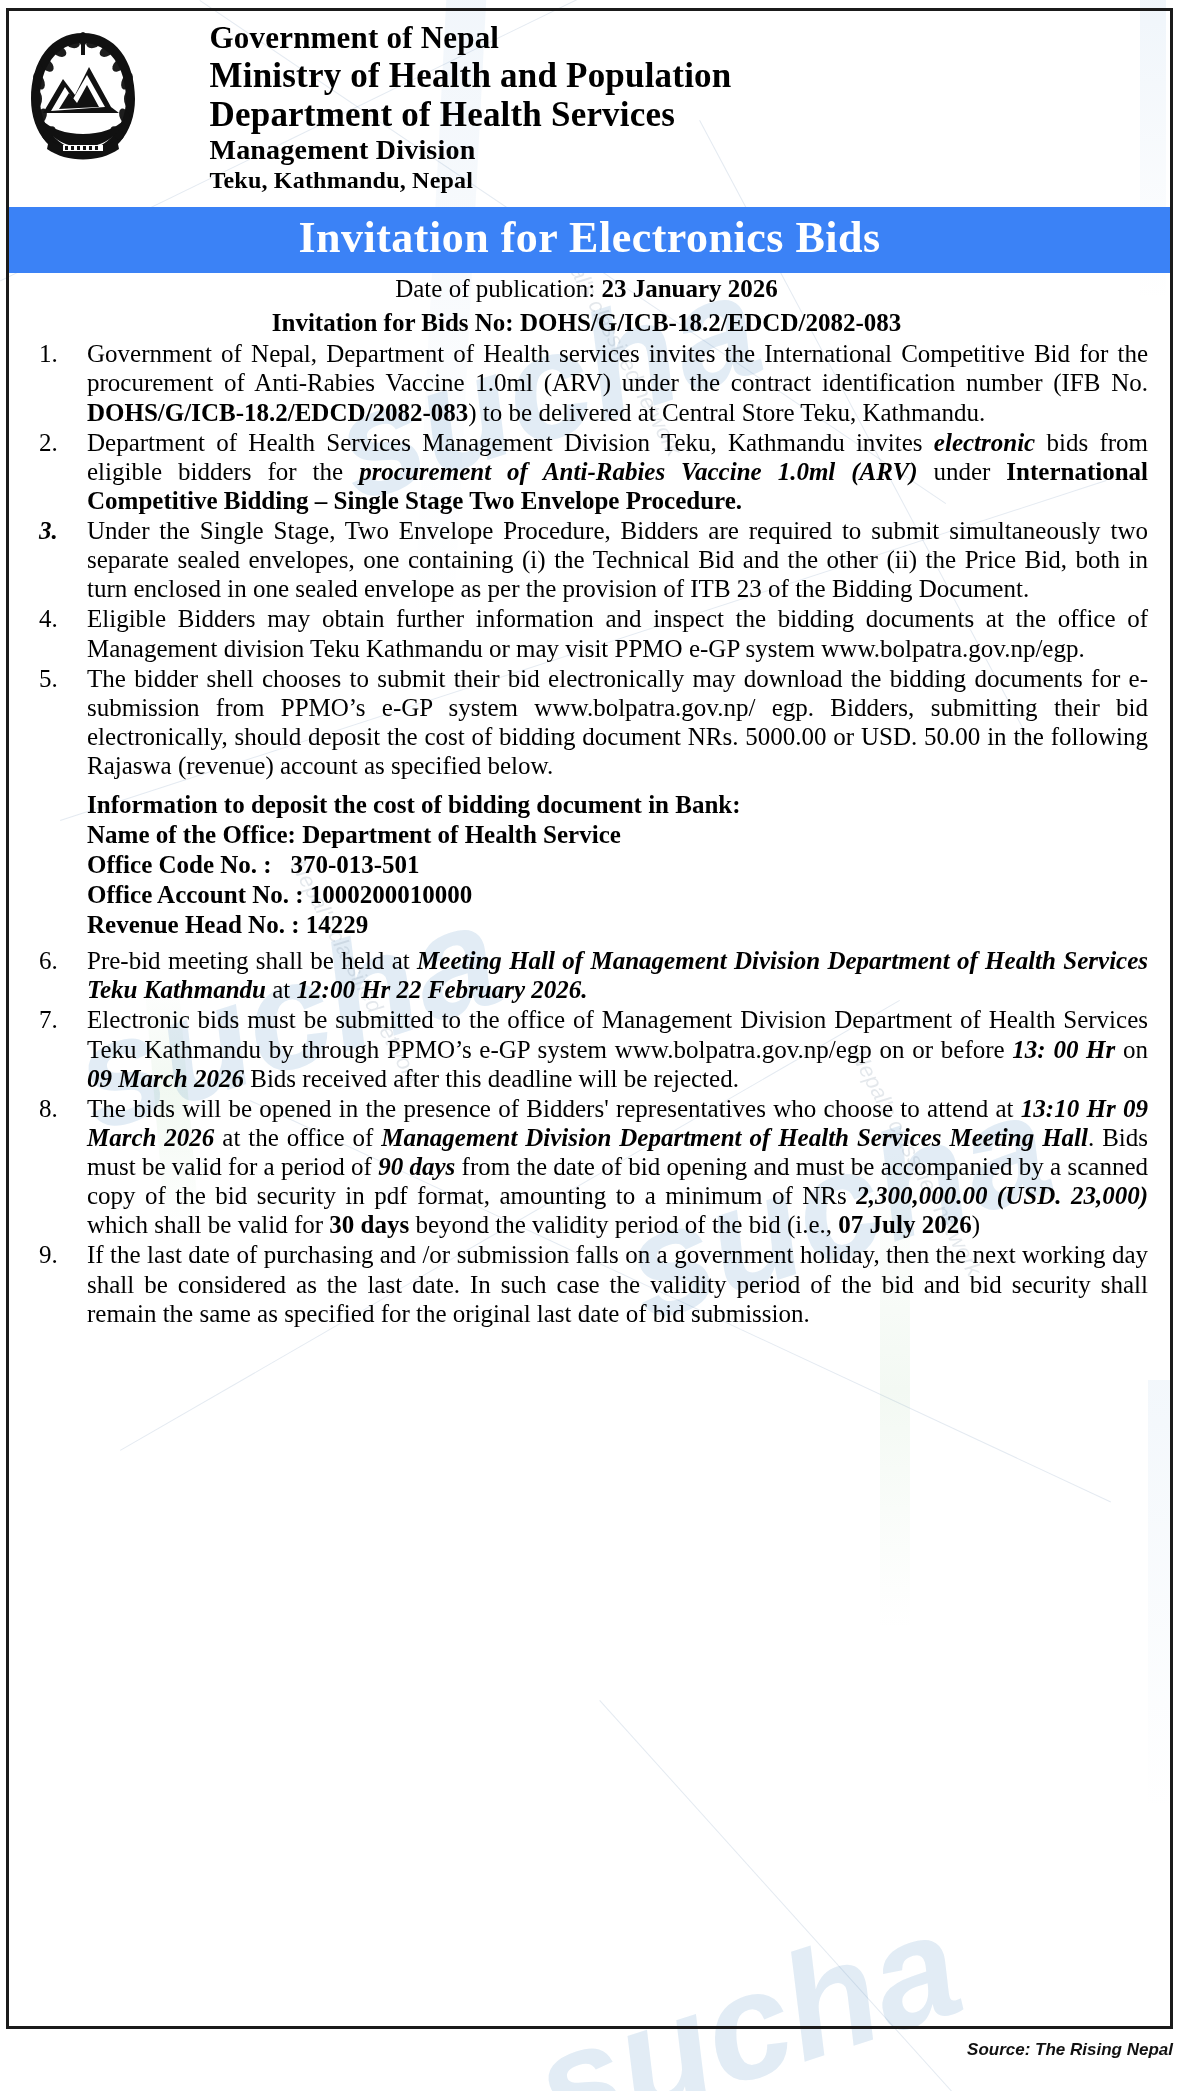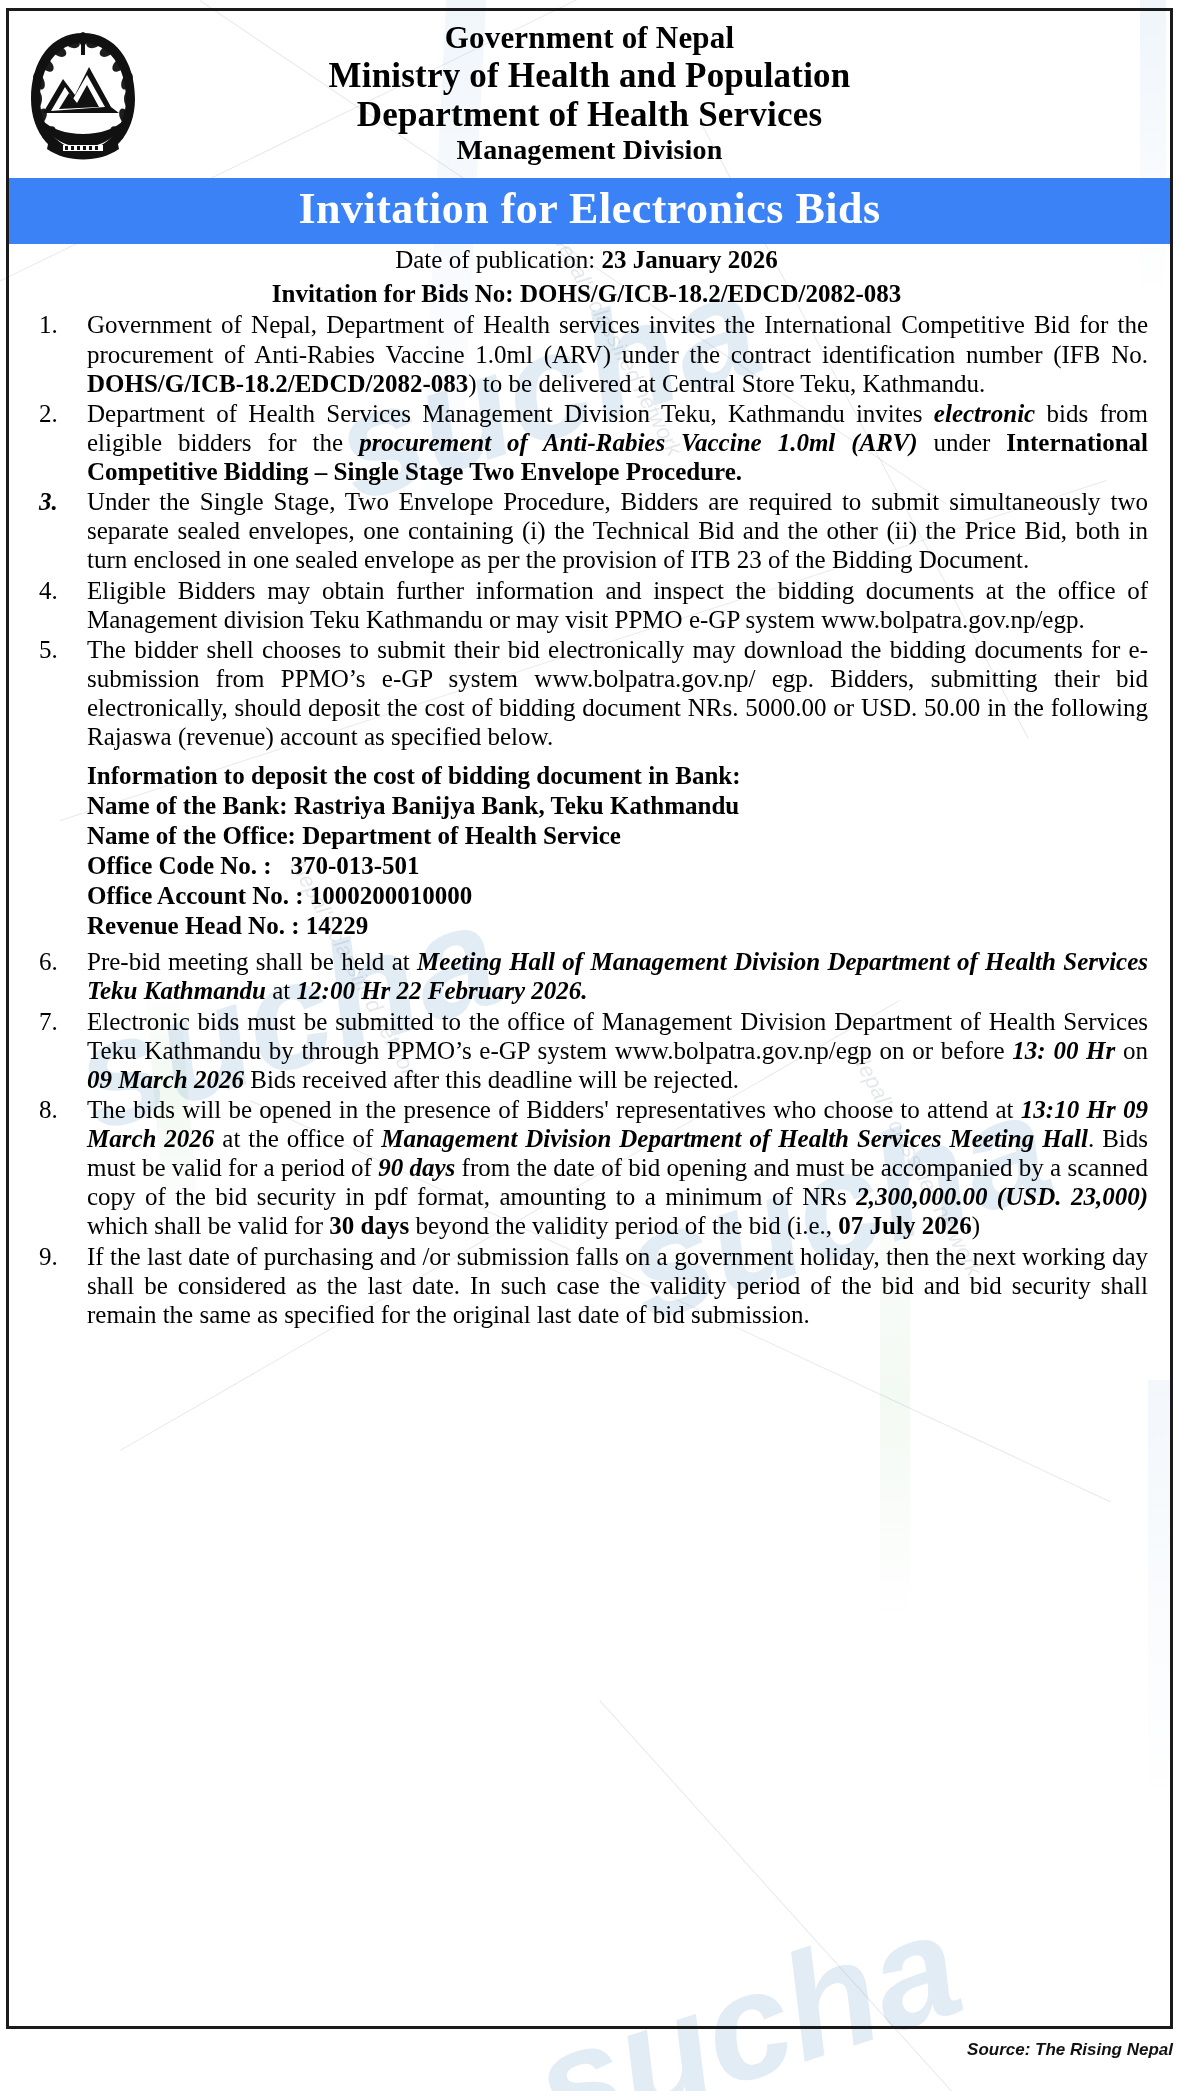--- a/index.html
+++ b/index.html
@@ -81,21 +81,20 @@
     height: 2021px;
     border: 3px solid #1b1b1b;
     box-sizing: border-box;
     z-index: 2;
   }
 
   
   .masthead {
     position: relative;
     padding: 10px 0 8px 0;
-    text-align: center;
   }
   .emblem {
     position: absolute;
     left: 14px;
     top: 10px;
     width: 120px;
     height: 160px;
   }
   .masthead-lines {
     margin: 0 auto;
@@ -264,20 +263,21 @@
           </g>
         </g>
       </svg>
     </div>
 
     <div class="masthead-lines">
       <div class="mh-line mh-1">Government of Nepal</div>
       <div class="mh-line mh-2">Ministry of Health and Population</div>
       <div class="mh-line mh-3">Department of Health Services</div>
       <div class="mh-line mh-4">Management Division</div>
+      <div class="mh-line mh-5">Teku, Kathmandu, Nepal</div>
     </div>
   </div>
 
   <div class="banner">Invitation for Electronics Bids</div>
 
   <div class="body-wrap">
 
     <div class="center-line small-gap">
       <span>Date of publication:</span>
       <span class="b">23 January 2026</span>
@@ -291,21 +291,20 @@
     <ol class="clauses" id="clauses-top">
         <li class="clause"><span class="num">1.</span><span>Government of Nepal, Department of Health services invites the International Competitive Bid for the procurement of Anti-Rabies Vaccine 1.0ml (ARV) under the contract identification number (IFB No. </span><span class="b">DOHS/G/ICB-18.2/EDCD/2082-083</span><span>) to be delivered at Central Store Teku, Kathmandu.</span></li>
         <li class="clause"><span class="num">2.</span><span>Department of Health Services Management Division Teku, Kathmandu invites </span><span class="bi">electronic</span><span> bids from eligible bidders for the </span><span class="bi">procurement of Anti-Rabies Vaccine 1.0ml (ARV)</span><span> under </span><span class="b">International Competitive Bidding – Single Stage Two Envelope Procedure.</span></li>
         <li class="clause"><span class="num italic-num">3.</span><span> Under the Single Stage, Two Envelope Procedure, Bidders are required to submit simultaneously two separate sealed envelopes, one containing (i) the Technical Bid and the other (ii) the Price Bid, both in turn enclosed in one sealed envelope as per the provision of ITB 23 of the Bidding Document.</span></li>
         <li class="clause"><span class="num">4.</span><span>Eligible Bidders may obtain further information and inspect the bidding documents at the office of Management division Teku Kathmandu or may visit PPMO e-GP system www.bolpatra.gov.np/egp.</span></li>
         <li class="clause"><span class="num">5.</span><span>The bidder shell chooses to submit their bid electronically may download the bidding documents for e-submission from PPMO’s e-GP system www.bolpatra.gov.np/ egp. Bidders, submitting their bid electronically, should deposit the cost of bidding document NRs. 5000.00 or USD. 50.00 in the following Rajaswa (revenue) account as specified below.</span></li>
       </ol>
 
     <div class="bank-block" id="bank-block">
         <div>Information to deposit the cost of bidding document in Bank:</div>
-        <div>Name of the Bank: Rastriya Banijya Bank, Teku Kathmandu</div>
         <div>Name of the Office: Department of Health Service</div>
         <div>Office Code No. :   370-013-501</div>
         <div>Office Account No. : 1000200010000</div>
         <div>Revenue Head No. : 14229</div>
       </div>
 
     <ol class="clauses" id="clauses-bottom">
         <li class="clause"><span class="num">6.</span><span>Pre-bid meeting shall be held at </span><span class="bi">Meeting Hall of Management Division Department of Health Services Teku Kathmandu</span><span> at </span><span class="bi">12:00 Hr 22 February 2026.</span></li>
         <li class="clause"><span class="num">7.</span><span>Electronic bids must be submitted to the office of Management Division Department of Health Services Teku Kathmandu by through PPMO’s e-GP system www.bolpatra.gov.np/egp on or before </span><span class="bi">13: 00 Hr</span><span> on </span><span class="bi">09 March 2026</span><span> Bids received after this deadline will be rejected.</span></li>
         <li class="clause"><span class="num">8.</span><span>The bids will be opened in the presence of Bidders' representatives who choose to attend at </span><span class="bi">13:10 Hr 09 March 2026</span><span> at the office of </span><span class="bi">Management Division Department of Health Services Meeting Hall</span><span>. Bids must be valid for a period of </span><span class="bi">90 days</span><span> from the date of bid opening and must be accompanied by a scanned copy of the bid security in pdf format, amounting to a minimum of NRs </span><span class="bi">2,300,000.00 (USD. 23,000)</span><span> which shall be valid for </span><span class="b">30 days</span><span> beyond the validity period of the bid (i.e., </span><span class="b">07 July 2026</span><span>)</span></li>

